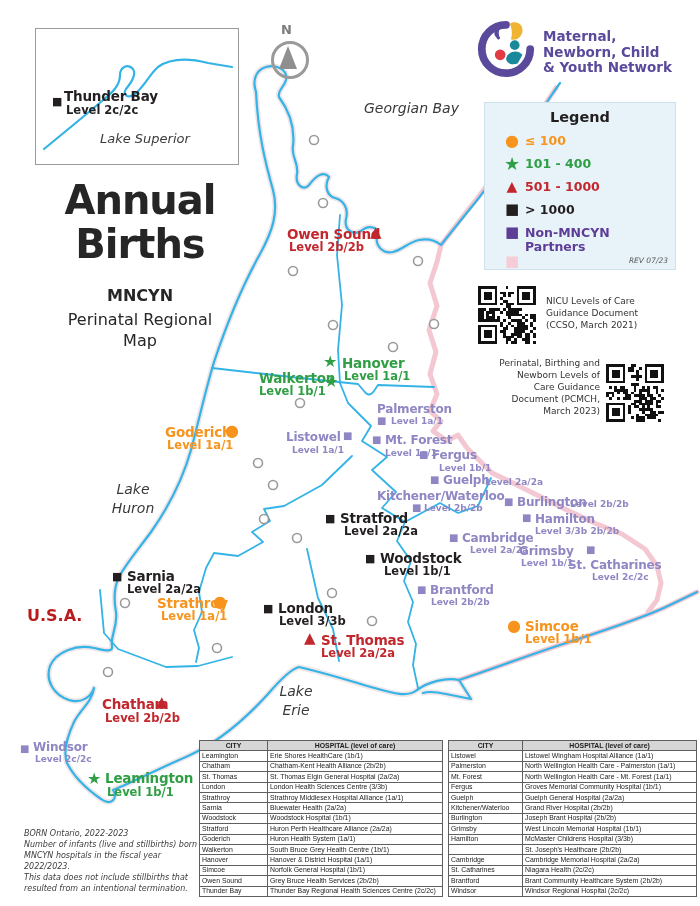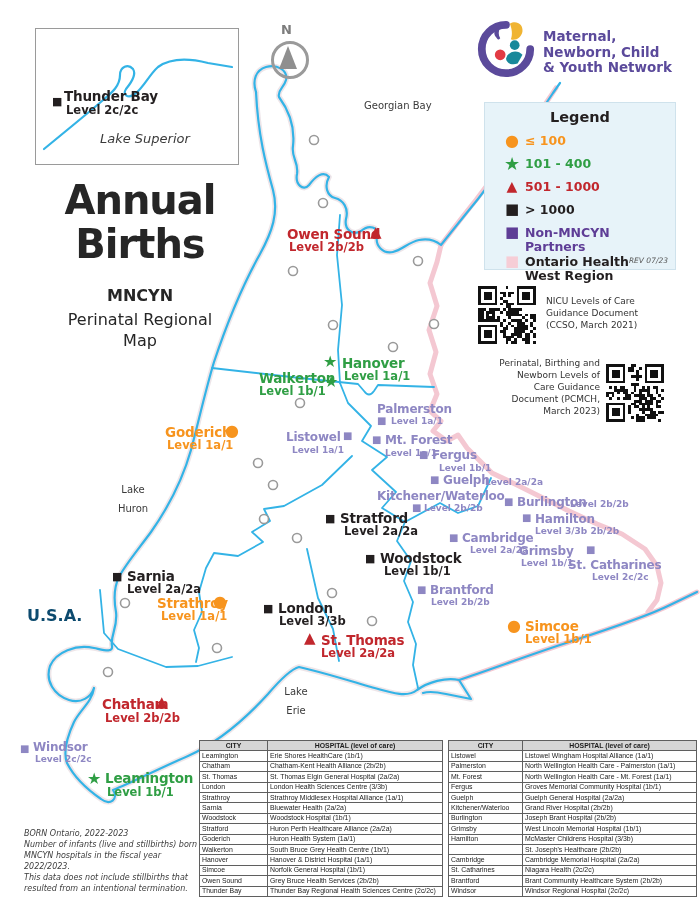--- a/index.html
+++ b/index.html
@@ -35,25 +35,25 @@
   .lg-label{font-size:12.5px;font-weight:bold;line-height:13.5px;white-space:pre-line;padding-top:1px;}
   #legend-rev{position:absolute;right:7px;bottom:4px;font-size:7.5px;font-style:italic;color:#555;}
   
   .qr{width:58px;height:58px;}
   .qr-caption{font-size:9px;line-height:12px;color:#333;}
   #qr1{left:478px;top:286px;}
   #qr1-caption{left:546px;top:295px;width:150px;text-align:left;}
   #qr2{left:606px;top:364px;}
   #qr2-caption{left:482px;top:357px;width:118px;text-align:right;}
   
-  .geo{color:#3a3a3a;font-size:10px;white-space:pre-line;}
+  .geo{font-style:italic;color:#3a3a3a;font-size:14px;white-space:pre-line;}
   #geo-georgian{left:364px;top:100px;}
   #geo-huron{left:95px;top:480px;width:76px;text-align:center;line-height:19px;}
   #geo-erie{left:258px;top:682px;width:76px;text-align:center;line-height:19px;}
-  #geo-usa{left:27px;top:606px;font-style:normal;font-weight:bold;font-size:16px;color:#0c4a6e;}
+  #geo-usa{left:27px;top:606px;font-style:normal;font-weight:bold;font-size:16px;color:#b91c1c;}
   
   #note{left:24px;top:828px;width:185px;font-size:8px;line-height:11px;font-style:italic;color:#3c3c3c;}
   
   .city-name{position:absolute;font-weight:bold;font-size:13.5px;white-space:nowrap;letter-spacing:-0.2px;}
   .city-name.purple{font-size:12px;}
   .city-level{position:absolute;font-weight:bold;font-size:11.5px;white-space:nowrap;}
   .city-level.purple{font-size:9px;}
   .marker{position:absolute;line-height:1;}
   .marker.square{font-size:11px;}
   .marker.square.purple{font-size:10px;}
@@ -207,22 +207,20 @@
           <span class="lg-icon" style="color: rgb(35, 31, 32); font-size: 15px;">■</span>
           <span class="lg-label" style="color: rgb(35, 31, 32);">&gt; 1000</span>
         </div>
         <div class="lg-row" style="top: 122px;">
           <span class="lg-icon" style="color: rgb(94, 61, 150); font-size: 15px;">■</span>
           <span class="lg-label" style="color: rgb(94, 61, 150);">Non-MNCYN
 Partners</span>
         </div>
         <div class="lg-row" style="top: 151px;">
           <span class="lg-icon" style="color: rgb(246, 205, 214); font-size: 15px;">■</span>
-          <span class="lg-label" style="color: rgb(35, 31, 32);">Ontario Health
-West Region</span>
         </div>
       </div>
     <div id="legend-rev">REV 07/23</div>
   </div>
 
   <svg id="qr1" class="abs qr" viewBox="0 0 21 21" shape-rendering="crispEdges">
       <rect x="0" y="0" width="21" height="21" fill="#fff"></rect>
       <rect x="10" y="0" width="1" height="1" fill="#111"></rect>
       <rect x="8" y="2" width="1" height="1" fill="#111"></rect>
       <rect x="9" y="2" width="1" height="1" fill="#111"></rect>

